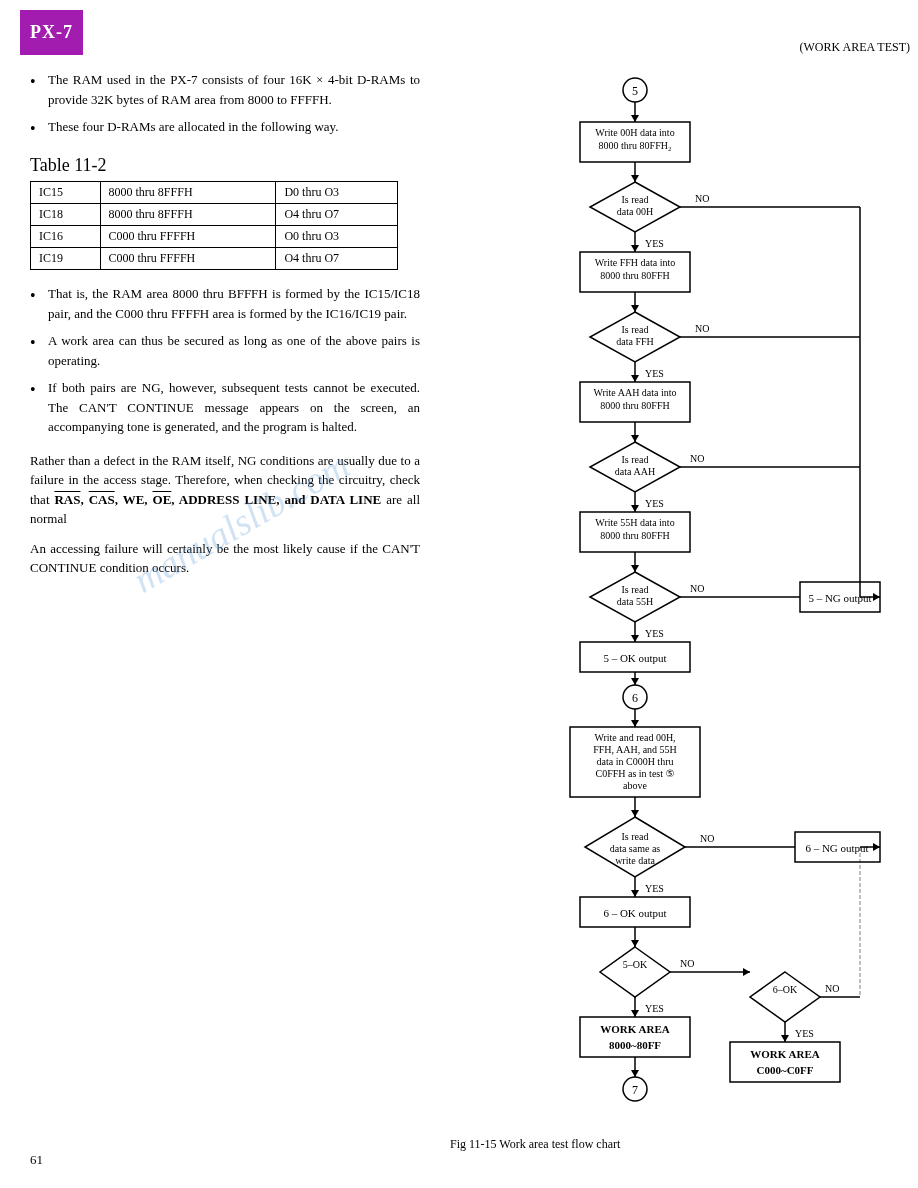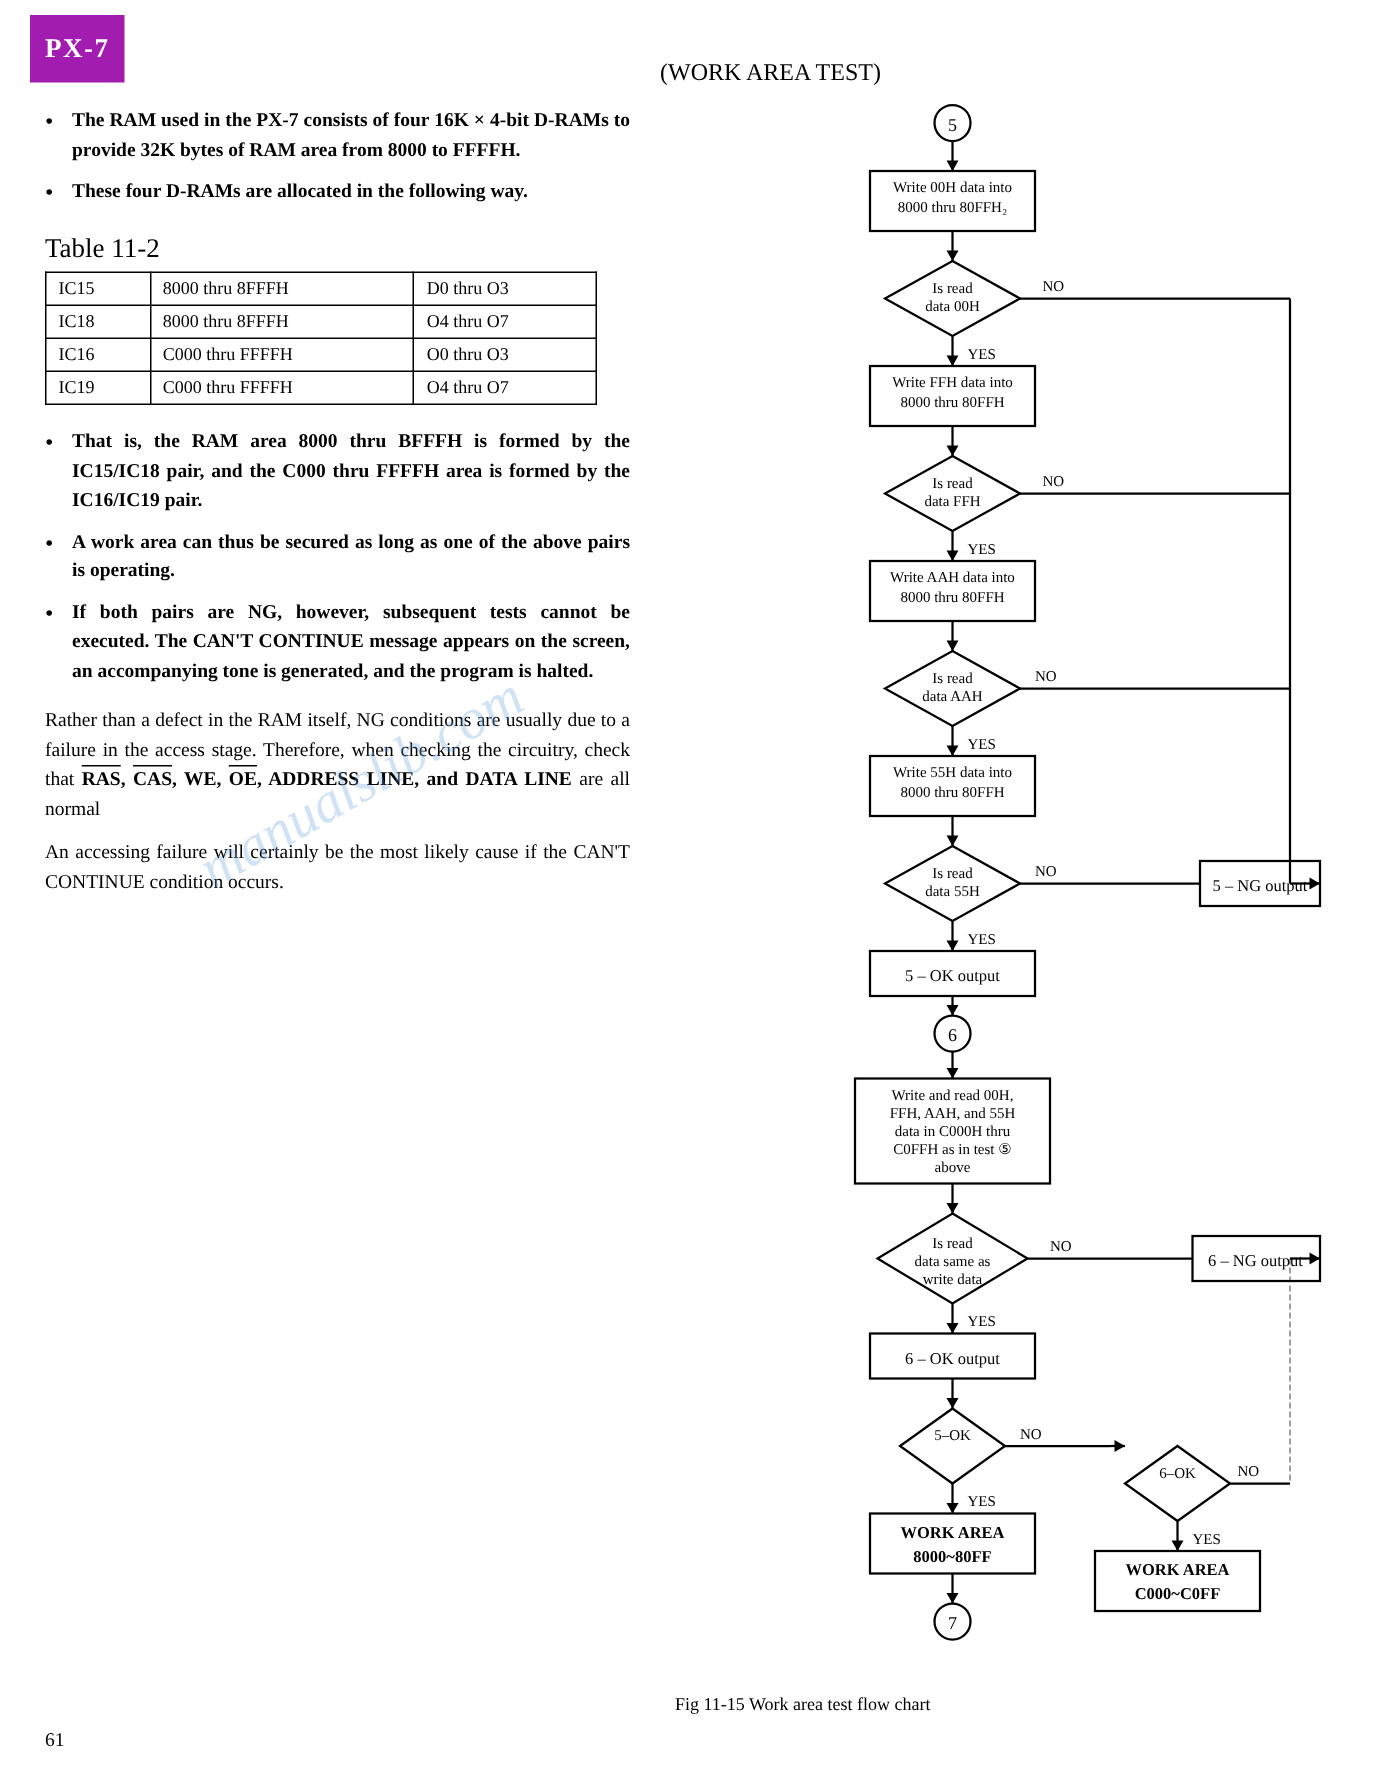--- a/index.html
+++ b/index.html
@@ -47,21 +47,20 @@
 
     .bullet-dot {
       min-width: 14px;
       font-size: 16px;
       margin-right: 4px;
     }
 
     .bullet-text {
       flex: 1;
       text-align: justify;
-      font-weight: bold;
     }
 
     .table-label {
       margin: 10px 0 5px 0;
       font-size: 18px;
     }
 
     table.ic-table {
       border-collapse: collapse;
       width: 368px;
@@ -102,23 +101,23 @@
 
     
     .flowchart-area {
       position: absolute;
       top: 40px;
       left: 440px;
       width: 470px;
     }
 
     .flow-title {
-      text-align: left;
-      font-size: 16px;
-      margin-bottom: 6px;
+      text-align: right;
+      font-size: 12px;
+      margin-bottom: 17px;
     }
 
     
     .flowchart-svg {
       display: block;
     }
   </style>
 </head>
 <body>
 

